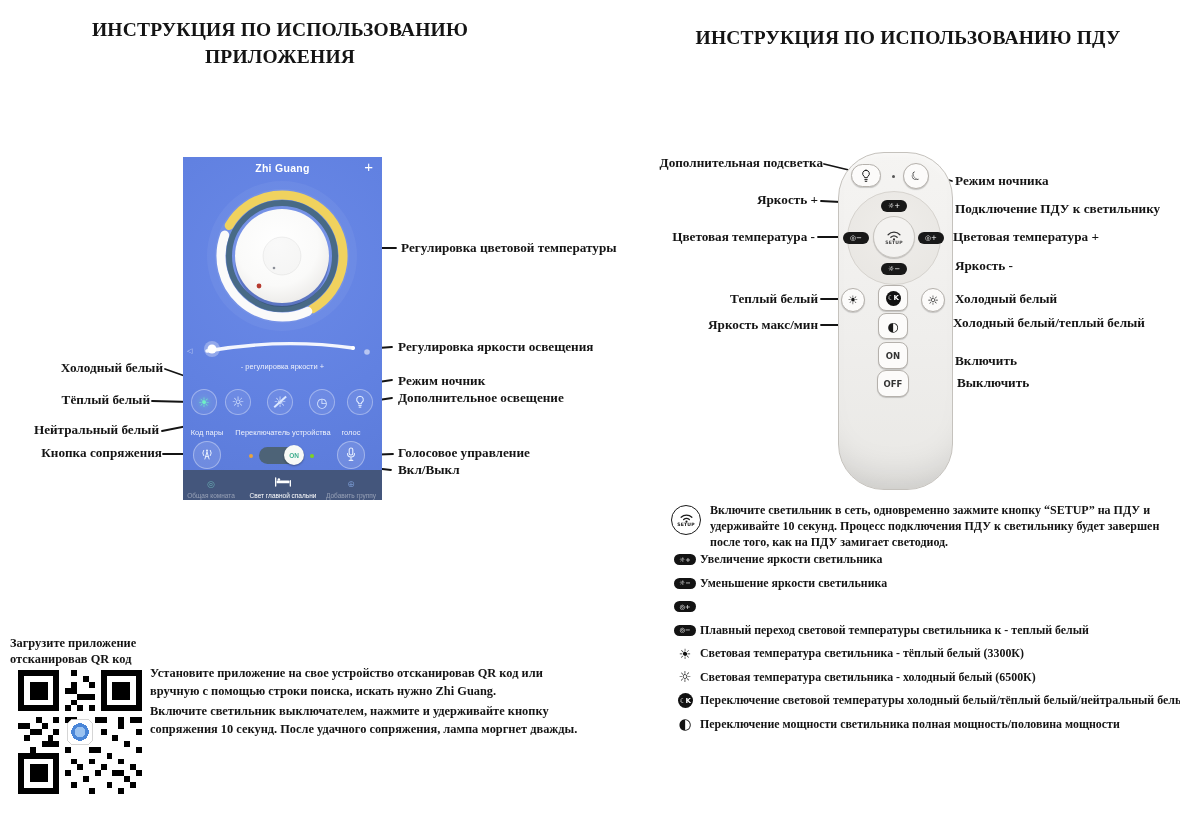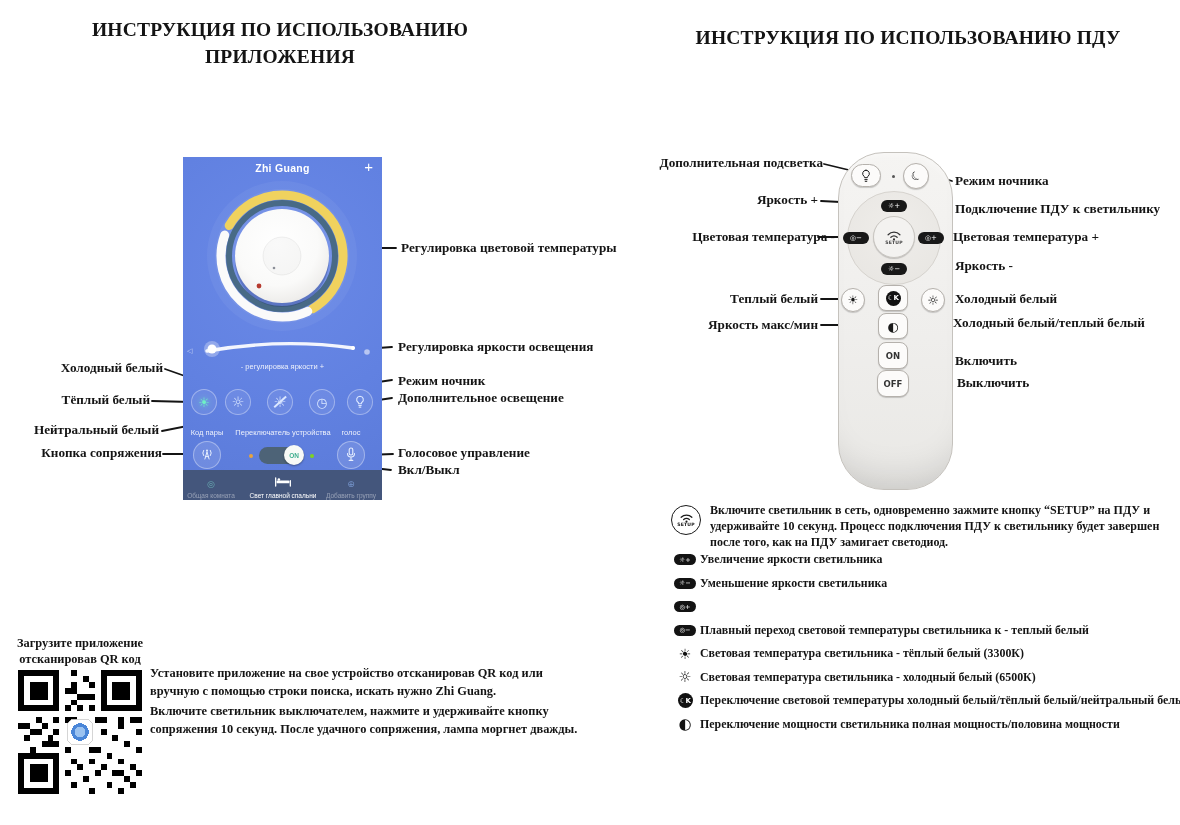--- a/index.html
+++ b/index.html
@@ -210,21 +210,21 @@
   <div class="abs lbl" style="right:1021px;top:422px;">Нейтральный белый</div>
   <div class="abs lbl" style="right:1018px;top:445px;">Кнопка сопряжения</div>
 
   <div class="abs lbl" style="left:401px;top:240px;">Регулировка цветовой температуры</div>
   <div class="abs lbl" style="left:398px;top:339px;">Регулировка яркости освещения</div>
   <div class="abs lbl" style="left:398px;top:373px;">Режим ночник</div>
   <div class="abs lbl" style="left:398px;top:390px;">Дополнительное освещение</div>
   <div class="abs lbl" style="left:398px;top:445px;">Голосовое управление</div>
   <div class="abs lbl" style="left:398px;top:462px;">Вкл/Выкл</div>
 
-  <div class="abs para" style="left:10px;top:636px;width:140px;text-align:center;line-height:15.5px;">
+  <div class="abs para" style="left:10px;top:636px;width:140px;line-height:15.5px;">
     <div>Загрузите приложение</div>
     <div>отсканировав QR код</div>
   </div>
   <svg class="abs" style="left:18px;top:670px;" width="124" height="124" viewBox="0 0 21 21" shape-rendering="crispEdges">
     <rect x="0" y="0" width="21" height="21" fill="#fff"></rect>
     <g fill="#000">
       <rect x="0" y="0" width="7" height="7"></rect>
         <rect x="1" y="1" width="5" height="5" fill="#fff"></rect>
         <rect x="2" y="2" width="3" height="3"></rect>
       <rect x="14" y="0" width="7" height="7"></rect>
@@ -348,21 +348,21 @@
     <div class="rbtn onoff" style="left:39px;top:189px;width:30px;height:27px;border-radius:8px;">
       <span>ON</span>
     </div>
     <div class="rbtn onoff" style="left:38px;top:217px;width:32px;height:27px;border-radius:9px;">
       <span>OFF</span>
     </div>
   </div>
 
   <div class="abs lbl" style="right:357px;top:155px;">Дополнительная подсветка</div>
   <div class="abs lbl" style="right:362px;top:192px;">Яркость +</div>
-  <div class="abs lbl" style="right:345px;top:229px;">Цветовая температура -</div>
+  <div class="abs lbl" style="right:365px;top:229px;">Цветовая температура -</div>
   <div class="abs lbl" style="right:362px;top:291px;">Теплый белый</div>
   <div class="abs lbl" style="right:362px;top:317px;">Яркость макс/мин</div>
 
   <div class="abs lbl" style="left:955px;top:173px;">Режим ночника</div>
   <div class="abs lbl" style="left:955px;top:201px;">Подключение ПДУ к светильнику</div>
   <div class="abs lbl" style="left:953px;top:229px;">Цветовая температура +</div>
   <div class="abs lbl" style="left:955px;top:258px;">Яркость -</div>
   <div class="abs lbl" style="left:955px;top:291px;">Холодный белый</div>
   <div class="abs lbl" style="left:953px;top:315px;">Холодный белый/теплый белый</div>
   <div class="abs lbl" style="left:955px;top:353px;">Включить</div>

